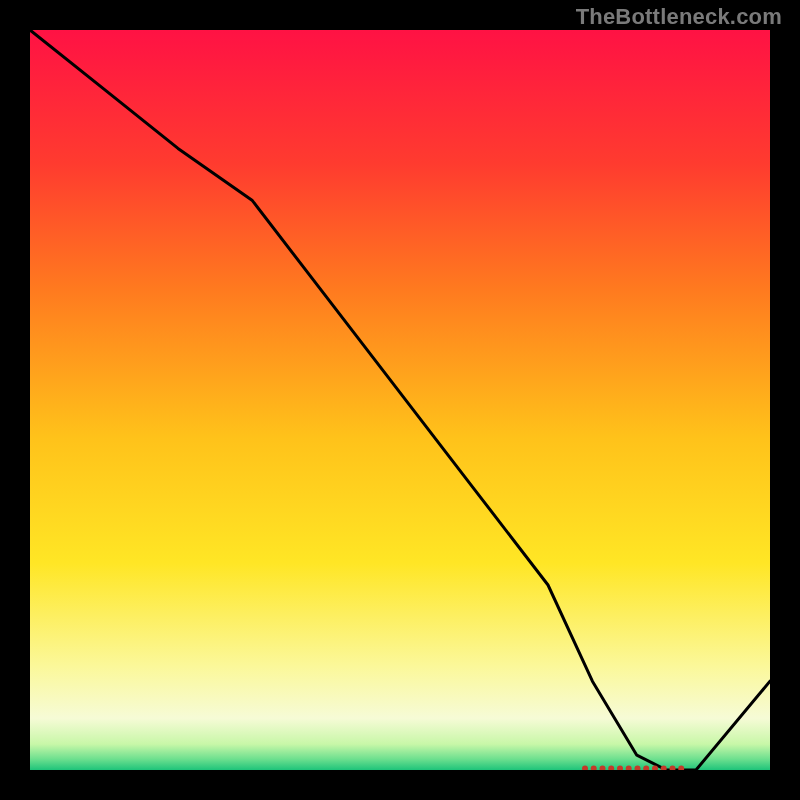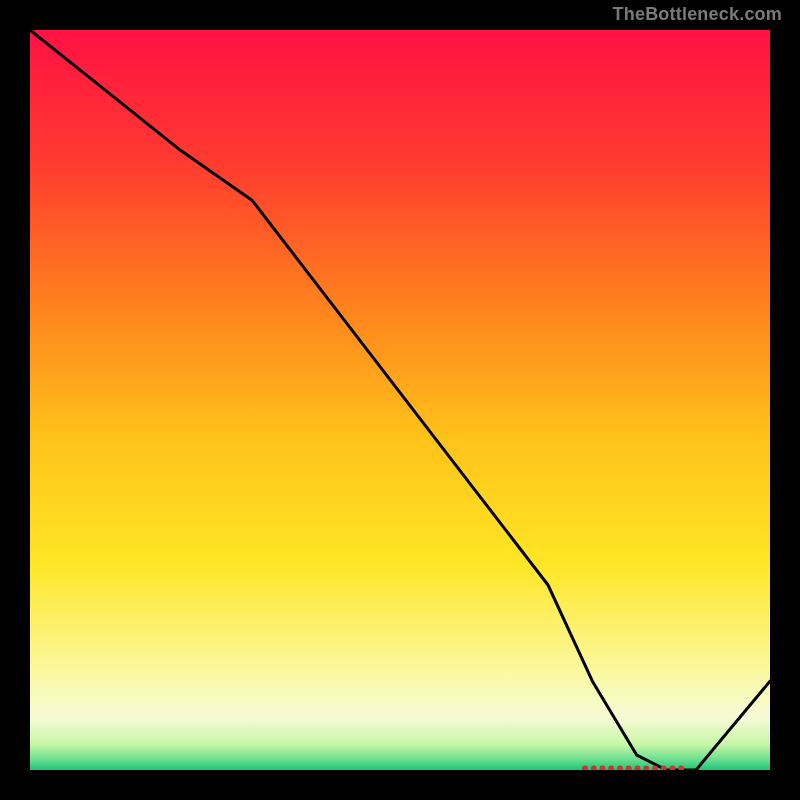--- a/index.html
+++ b/index.html
@@ -15,21 +15,21 @@
     position: relative;
     width: 800px;
     height: 800px;
     background: #000;
   }
   .watermark {
     position: absolute;
     top: 4px;
     right: 18px;
     color: #7a7a7a;
-    font-size: 18px;
+    font-size: 22px;
     font-weight: 600;
     letter-spacing: 0.2px;
     user-select: none;
   }
   .plot {
     position: absolute;
     left: 30px;
     top: 30px;
     width: 740px;
     height: 740px;

